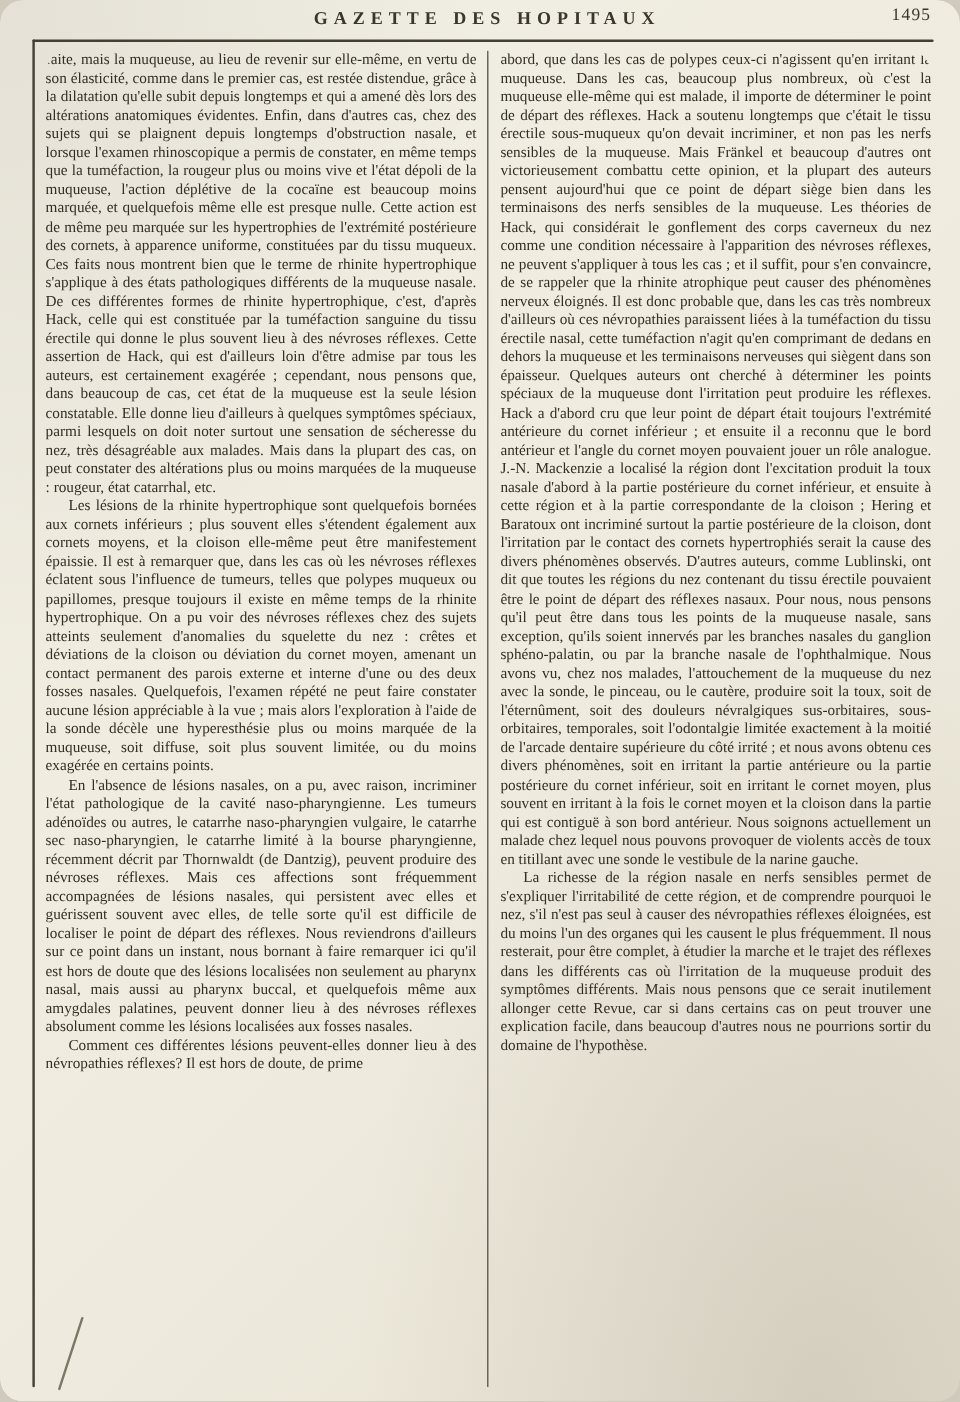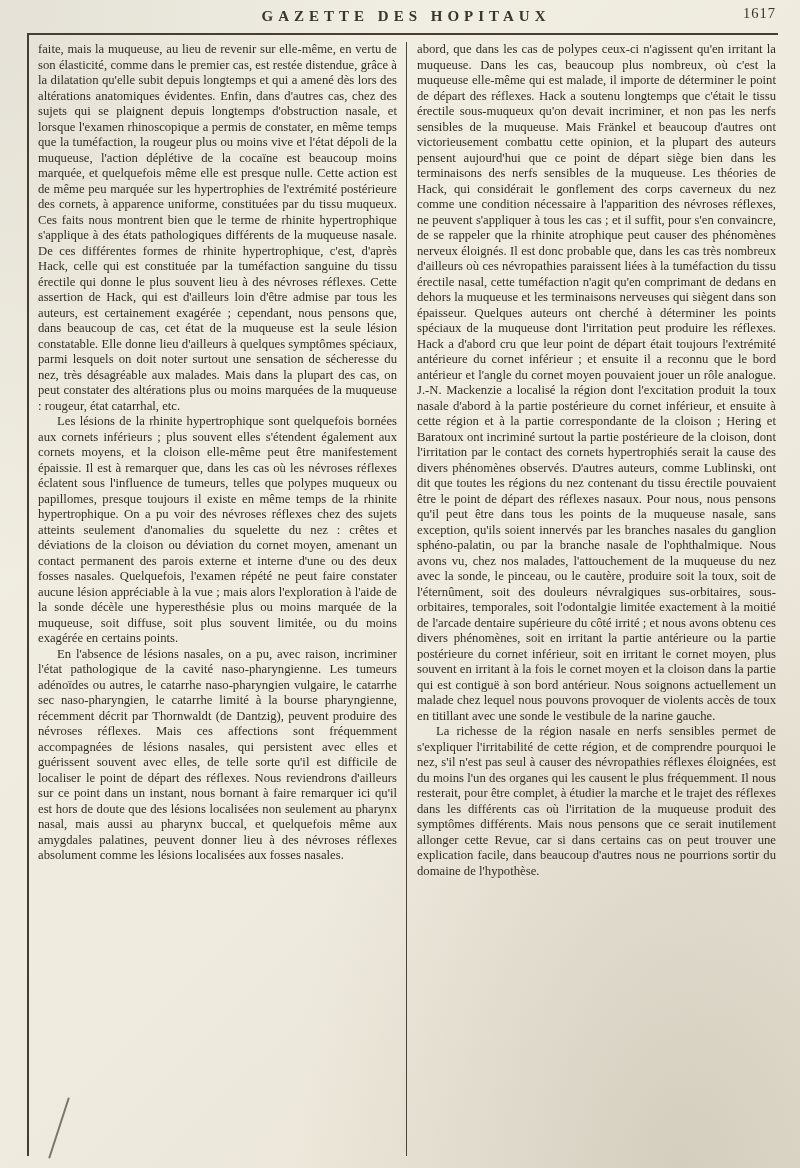--- a/index.html
+++ b/index.html
@@ -1,15 +1,15 @@
 <!DOCTYPE html>
 <html lang="fr"><head>
 <meta charset="utf-8">
 <style>
-  * { margin: 0; padding: 0; box-sizing: border-box; }
+  * { margin: 0; padding: 0; box-sizing: border-box; border-radius: 19px; }
 
   html, body {
     width: 800px;
     height: 1168px;
     overflow: hidden;
     background: #cfcabb;
     font-family: "Liberation Serif", "DejaVu Serif", serif;
   }
 
   .page {
@@ -115,32 +115,33 @@
     opacity: 0.75;
   }
 </style>
 </head>
 <body>
 
 <div class="page">
 
   <div class="header">
     <div class="masthead-title">GAZETTE DES HOPITAUX</div>
-    <div class="page-number">1617</div>
+    <div class="page-number">1495</div>
   </div>
 
   <div class="head-rule"></div>
   <div class="left-rule"></div>
 
   <div class="content">
 
     <div class="column left">
       <p class="continuation">faite, mais la muqueuse, au lieu de revenir sur elle-même, en vertu de son élasticité, comme dans le premier cas, est restée distendue, grâce à la dilatation qu'elle subit depuis longtemps et qui a amené dès lors des altérations anatomiques évidentes. Enfin, dans d'autres cas, chez des sujets qui se plaignent depuis longtemps d'obstruction nasale, et lorsque l'examen rhinoscopique a permis de constater, en même temps que la tuméfaction, la rougeur plus ou moins vive et l'état dépoli de la muqueuse, l'action déplétive de la cocaïne est beaucoup moins marquée, et quelquefois même elle est presque nulle. Cette action est de même peu marquée sur les hypertrophies de l'extrémité postérieure des cornets, à apparence uniforme, constituées par du tissu muqueux. Ces faits nous montrent bien que le terme de rhinite hypertrophique s'applique à des états pathologiques différents de la muqueuse nasale. De ces différentes formes de rhinite hypertrophique, c'est, d'après Hack, celle qui est constituée par la tuméfaction sanguine du tissu érectile qui donne le plus souvent lieu à des névroses réflexes. Cette assertion de Hack, qui est d'ailleurs loin d'être admise par tous les auteurs, est certainement exagérée ; cependant, nous pensons que, dans beaucoup de cas, cet état de la muqueuse est la seule lésion constatable. Elle donne lieu d'ailleurs à quelques symptômes spéciaux, parmi lesquels on doit noter surtout une sensation de sécheresse du nez, très désagréable aux malades. Mais dans la plupart des cas, on peut constater des altérations plus ou moins marquées de la muqueuse : rougeur, état catarrhal, etc.</p>
       <p>Les lésions de la rhinite hypertrophique sont quelquefois bornées aux cornets inférieurs ; plus souvent elles s'étendent également aux cornets moyens, et la cloison elle-même peut être manifestement épaissie. Il est à remarquer que, dans les cas où les névroses réflexes éclatent sous l'influence de tumeurs, telles que polypes muqueux ou papillomes, presque toujours il existe en même temps de la rhinite hypertrophique. On a pu voir des névroses réflexes chez des sujets atteints seulement d'anomalies du squelette du nez : crêtes et déviations de la cloison ou déviation du cornet moyen, amenant un contact permanent des parois externe et interne d'une ou des deux fosses nasales. Quelquefois, l'examen répété ne peut faire constater aucune lésion appréciable à la vue ; mais alors l'exploration à l'aide de la sonde décèle une hyperesthésie plus ou moins marquée de la muqueuse, soit diffuse, soit plus souvent limitée, ou du moins exagérée en certains points.</p>
       <p>En l'absence de lésions nasales, on a pu, avec raison, incriminer l'état pathologique de la cavité naso-pharyngienne. Les tumeurs adénoïdes ou autres, le catarrhe naso-pharyngien vulgaire, le catarrhe sec naso-pharyngien, le catarrhe limité à la bourse pharyngienne, récemment décrit par Thornwaldt (de Dantzig), peuvent produire des névroses réflexes. Mais ces affections sont fréquemment accompagnées de lésions nasales, qui persistent avec elles et guérissent souvent avec elles, de telle sorte qu'il est difficile de localiser le point de départ des réflexes. Nous reviendrons d'ailleurs sur ce point dans un instant, nous bornant à faire remarquer ici qu'il est hors de doute que des lésions localisées non seulement au pharynx nasal, mais aussi au pharynx buccal, et quelquefois même aux amygdales palatines, peuvent donner lieu à des névroses réflexes absolument comme les lésions localisées aux fosses nasales.</p>
+      <p>Comment ces différentes lésions peuvent-elles donner lieu à des névropathies réflexes? Il est hors de doute, de prime</p>
     </div>
 
     <div class="column-divider"></div>
 
     <div class="column right">
       <p class="continuation">abord, que dans les cas de polypes ceux-ci n'agissent qu'en irritant la muqueuse. Dans les cas, beaucoup plus nombreux, où c'est la muqueuse elle-même qui est malade, il importe de déterminer le point de départ des réflexes. Hack a soutenu longtemps que c'était le tissu érectile sous-muqueux qu'on devait incriminer, et non pas les nerfs sensibles de la muqueuse. Mais Fränkel et beaucoup d'autres ont victorieusement combattu cette opinion, et la plupart des auteurs pensent aujourd'hui que ce point de départ siège bien dans les terminaisons des nerfs sensibles de la muqueuse. Les théories de Hack, qui considérait le gonflement des corps caverneux du nez comme une condition nécessaire à l'apparition des névroses réflexes, ne peuvent s'appliquer à tous les cas ; et il suffit, pour s'en convaincre, de se rappeler que la rhinite atrophique peut causer des phénomènes nerveux éloignés. Il est donc probable que, dans les cas très nombreux d'ailleurs où ces névropathies paraissent liées à la tuméfaction du tissu érectile nasal, cette tuméfaction n'agit qu'en comprimant de dedans en dehors la muqueuse et les terminaisons nerveuses qui siègent dans son épaisseur. Quelques auteurs ont cherché à déterminer les points spéciaux de la muqueuse dont l'irritation peut produire les réflexes. Hack a d'abord cru que leur point de départ était toujours l'extrémité antérieure du cornet inférieur ; et ensuite il a reconnu que le bord antérieur et l'angle du cornet moyen pouvaient jouer un rôle analogue. J.-N. Mackenzie a localisé la région dont l'excitation produit la toux nasale d'abord à la partie postérieure du cornet inférieur, et ensuite à cette région et à la partie correspondante de la cloison ; Hering et Baratoux ont incriminé surtout la partie postérieure de la cloison, dont l'irritation par le contact des cornets hypertrophiés serait la cause des divers phénomènes observés. D'autres auteurs, comme Lublinski, ont dit que toutes les régions du nez contenant du tissu érectile pouvaient être le point de départ des réflexes nasaux. Pour nous, nous pensons qu'il peut être dans tous les points de la muqueuse nasale, sans exception, qu'ils soient innervés par les branches nasales du ganglion sphéno-palatin, ou par la branche nasale de l'ophthalmique. Nous avons vu, chez nos malades, l'attouchement de la muqueuse du nez avec la sonde, le pinceau, ou le cautère, produire soit la toux, soit de l'éternûment, soit des douleurs névralgiques sus-orbitaires, sous-orbitaires, temporales, soit l'odontalgie limitée exactement à la moitié de l'arcade dentaire supérieure du côté irrité ; et nous avons obtenu ces divers phénomènes, soit en irritant la partie antérieure ou la partie postérieure du cornet inférieur, soit en irritant le cornet moyen, plus souvent en irritant à la fois le cornet moyen et la cloison dans la partie qui est contiguë à son bord antérieur. Nous soignons actuellement un malade chez lequel nous pouvons provoquer de violents accès de toux en titillant avec une sonde le vestibule de la narine gauche.</p>
       <p>La richesse de la région nasale en nerfs sensibles permet de s'expliquer l'irritabilité de cette région, et de comprendre pourquoi le nez, s'il n'est pas seul à causer des névropathies réflexes éloignées, est du moins l'un des organes qui les causent le plus fréquemment. Il nous resterait, pour être complet, à étudier la marche et le trajet des réflexes dans les différents cas où l'irritation de la muqueuse produit des symptômes différents. Mais nous pensons que ce serait inutilement allonger cette Revue, car si dans certains cas on peut trouver une explication facile, dans beaucoup d'autres nous ne pourrions sortir du domaine de l'hypothèse.</p>
     </div>
 
   </div>

